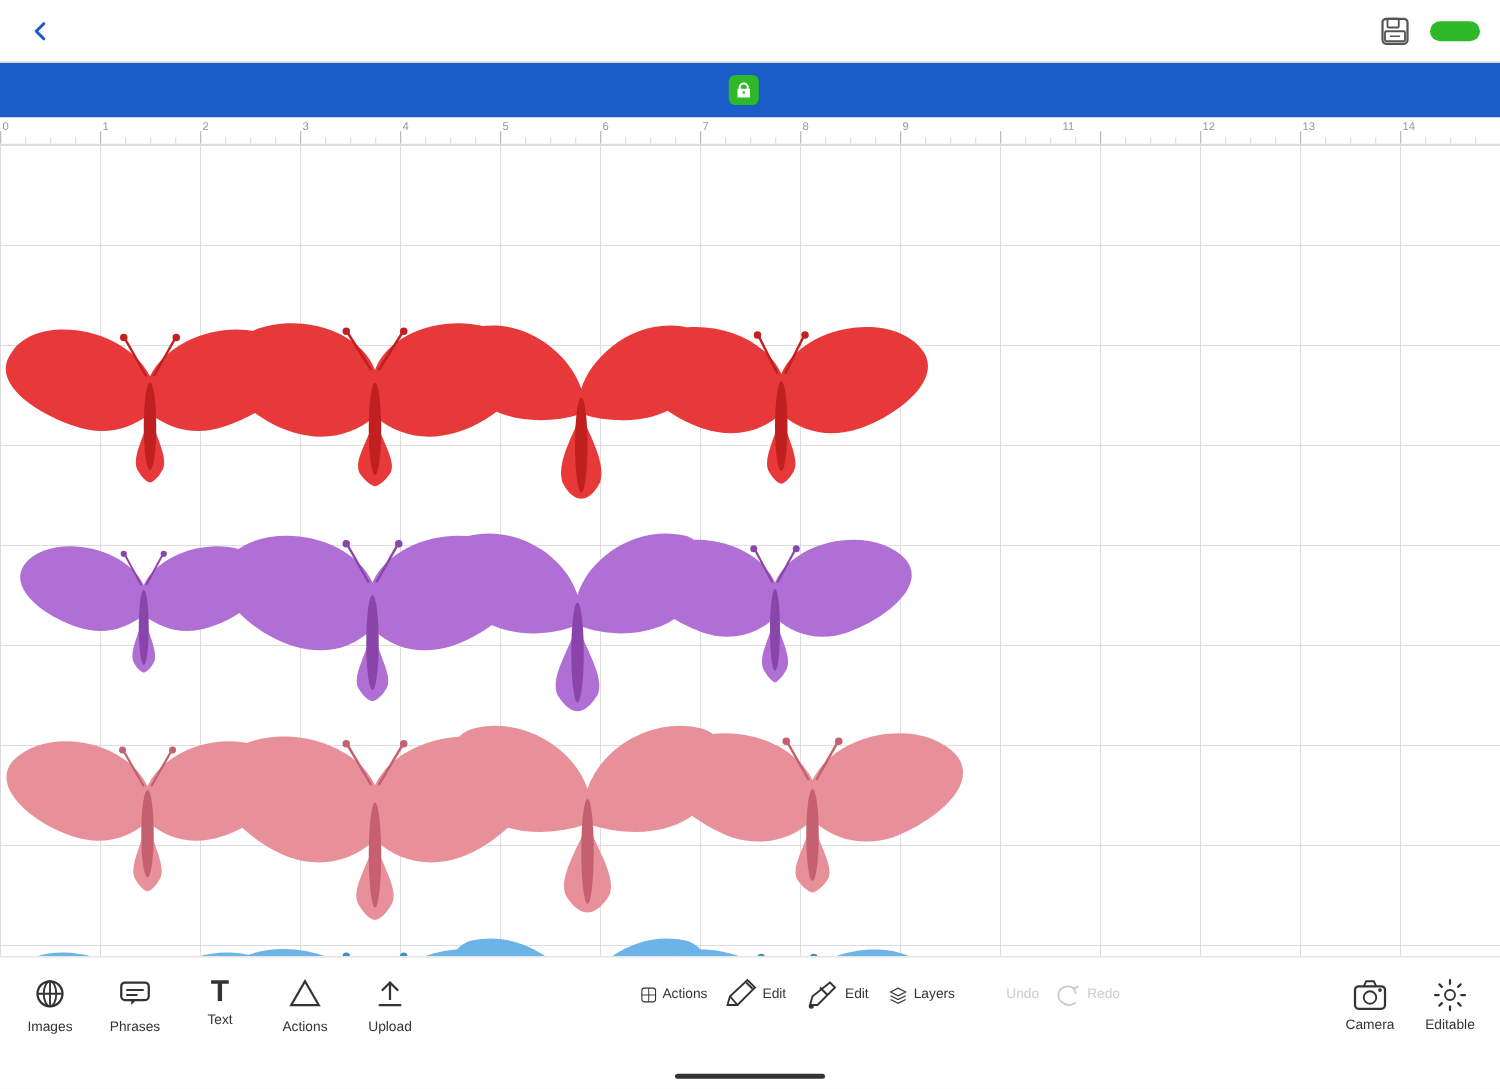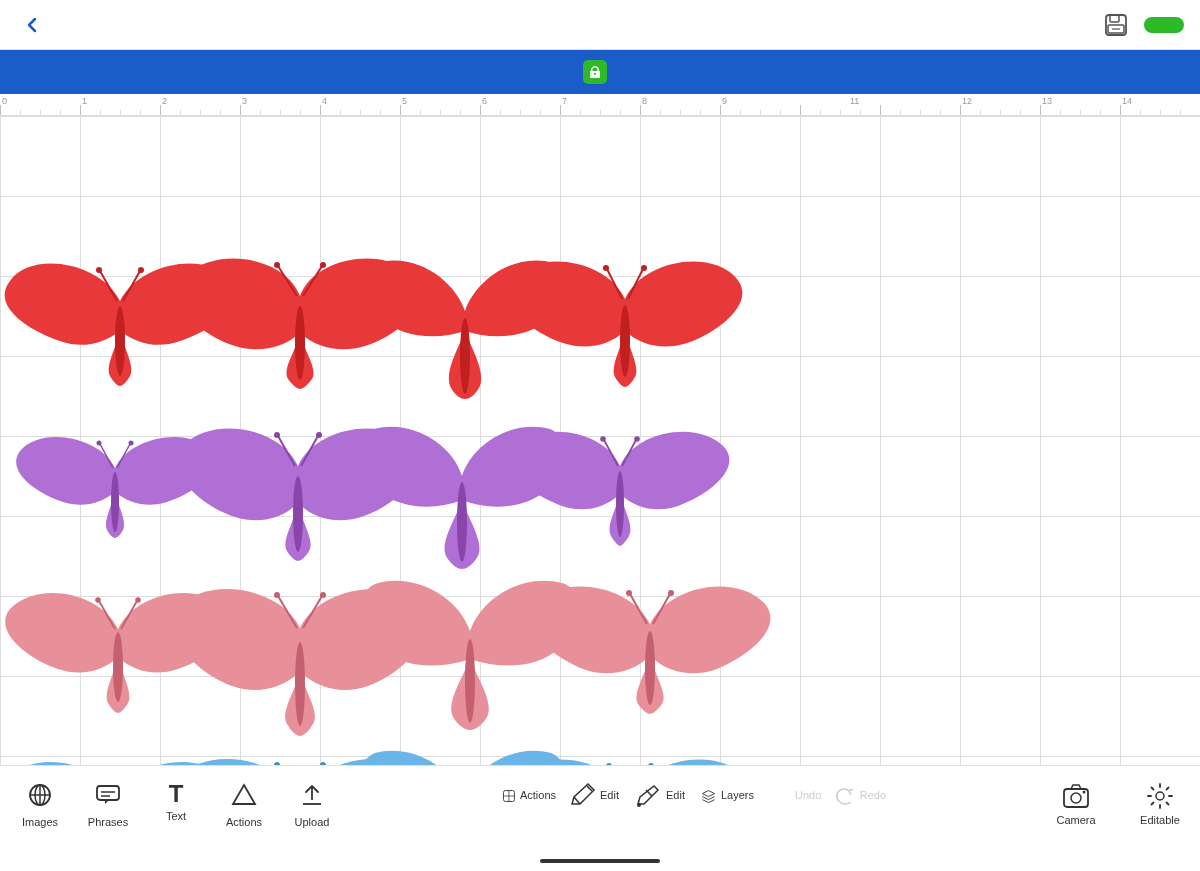--- a/index.html
+++ b/index.html
@@ -68,21 +68,21 @@
     .toolbar-item {
       display: flex; flex-direction: column; align-items: center;
       width: 64px; padding: 6px 4px; gap: 4px; cursor: pointer;
     }
     .toolbar-icon { font-size: 22px; color: #333; line-height: 1; }
     .toolbar-label { font-size: 11px; color: #333; text-align: center; line-height: 1.2; }
     .toolbar-center {
       flex: 1; display: flex; justify-content: center; gap: 8px; padding: 0 8px;
     }
     .toolbar-right {
-      display: flex; align-items: flex-start; gap: 20px; padding: 0 8px;
+      display: flex; align-items: flex-start; gap: 0; padding: 0 8px;
     }
     .toolbar-item-sm {
       display: flex; flex-direction: row; align-items: center;
       width: 58px; padding: 6px 2px; gap: 4px; cursor: pointer;
     }
     .home-indicator {
       position: absolute; bottom: 8px; left: 50%; transform: translateX(-50%);
       width: 120px; height: 4px; background: #333; border-radius: 2px;
     }
   </style>

